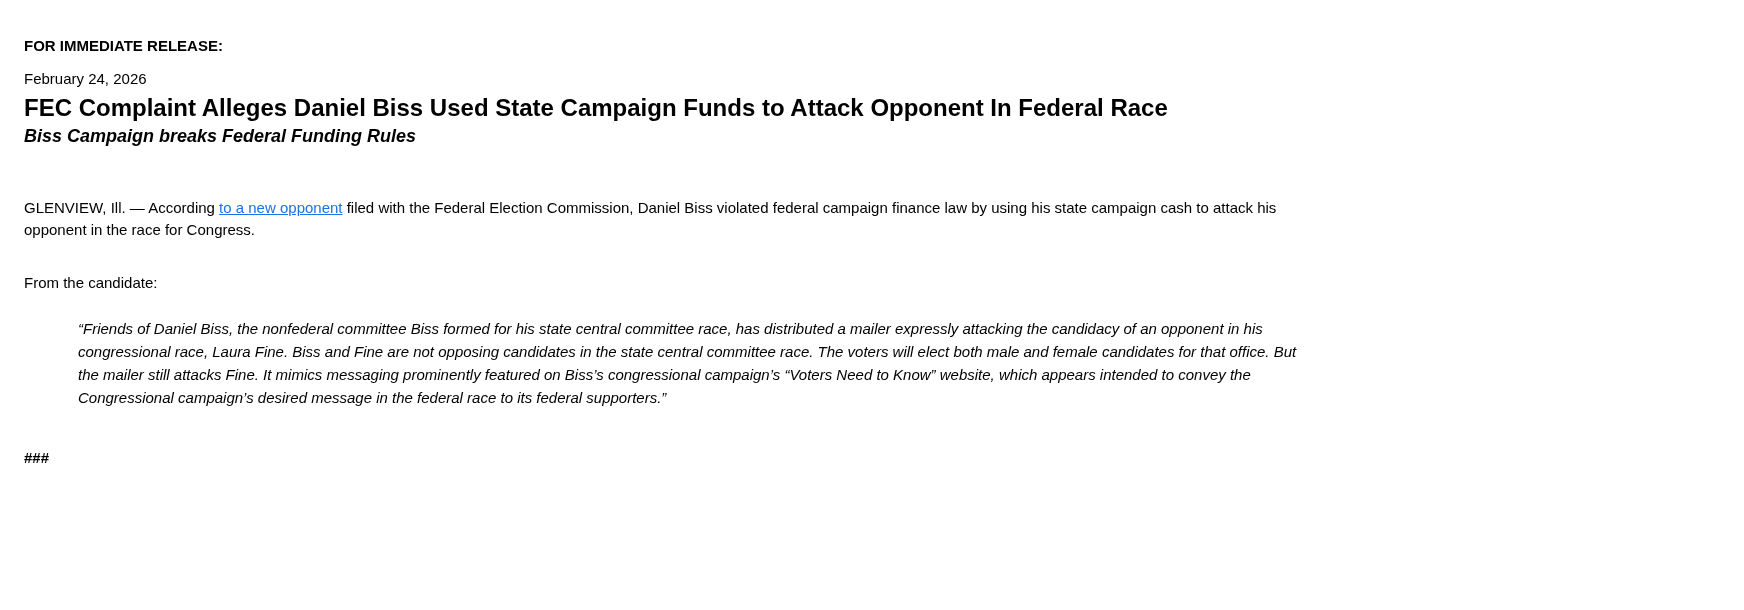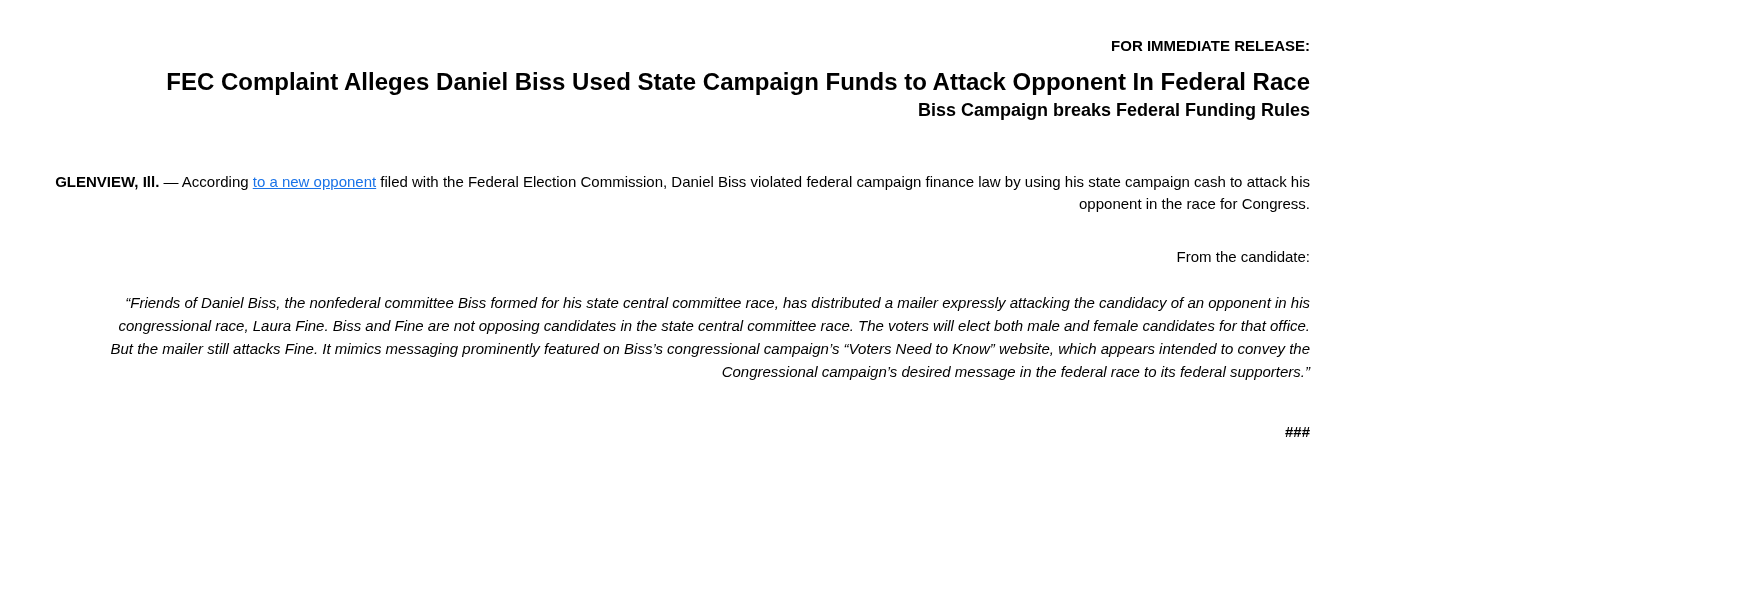--- a/index.html
+++ b/index.html
@@ -10,23 +10,22 @@
   .page {
     position: relative;
     width: 1512px;
     height: 610px;
     box-sizing: border-box;
     background: #ffffff;
     color: #000000;
     font-family: "Liberation Sans", sans-serif;
     font-size: 15px;
     line-height: 22px;
-    padding: 35px 202px 0 42px;
+    padding: 35px 202px 0 24px;
     overflow: hidden;
-    text-align: right;
   }
   .page p { margin: 0; }
 
   .release-label {
     font-weight: bold;
     margin-bottom: 11px !important;
   }
   .release-date {
     margin-bottom: 4px !important;
   }
@@ -42,26 +41,27 @@
   .headline {
     font-size: 24px;
     line-height: 28px;
     font-weight: bold;
     margin-bottom: 0 !important;
   }
   .subheadline {
     font-size: 18px;
     line-height: 28px;
     font-weight: bold;
+    font-style: italic;
     margin-bottom: 47px !important;
   }
   .lede {
     margin-bottom: 31px !important;
   }
-  .dateline { font-weight: bold; }
+  .dateline { font-weight: normal; }
   .from-line {
     margin-bottom: 23px !important;
   }
   .quote {
     font-weight: normal;
     font-style: italic;
     line-height: 23px;
     padding-left: 54px;
     margin-bottom: 38px !important;
   }
@@ -72,20 +72,21 @@
     font-weight: bold;
   }
 </style>
 </head>
 <body style="background: rgb(255, 255, 255);">
 
 <div class="page">
 
   <p class="release-label">FOR IMMEDIATE RELEASE:</p>
 
+  <p class="release-date">February 24, 2026</p>
 
 
   <p class="headline">FEC Complaint Alleges Daniel Biss Used State Campaign Funds to Attack Opponent In Federal Race</p>
 
   <p class="subheadline">Biss Campaign breaks Federal Funding Rules</p>
 
   <p class="lede"><span class="dateline">GLENVIEW, Ill.</span><span> — According </span><a class="doc-link" href="#">to a new opponent</a><span> filed with the Federal Election Commission, Daniel Biss violated federal campaign finance law by using his state campaign cash to attack his opponent in the race for Congress.</span></p>
 
   <p class="from-line">From the candidate:</p>
 

